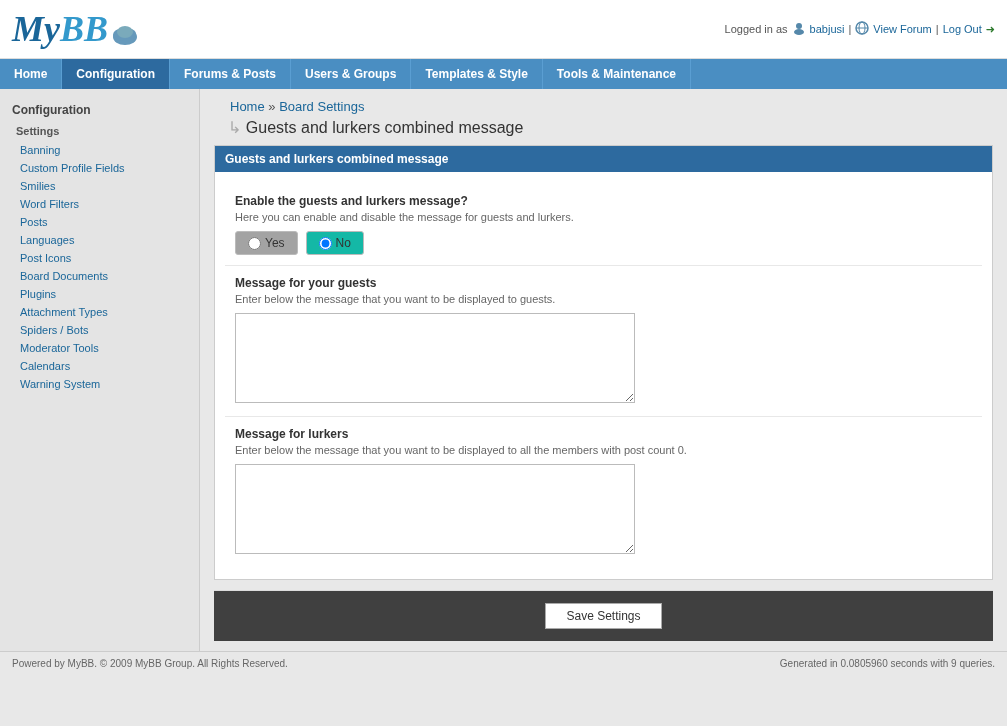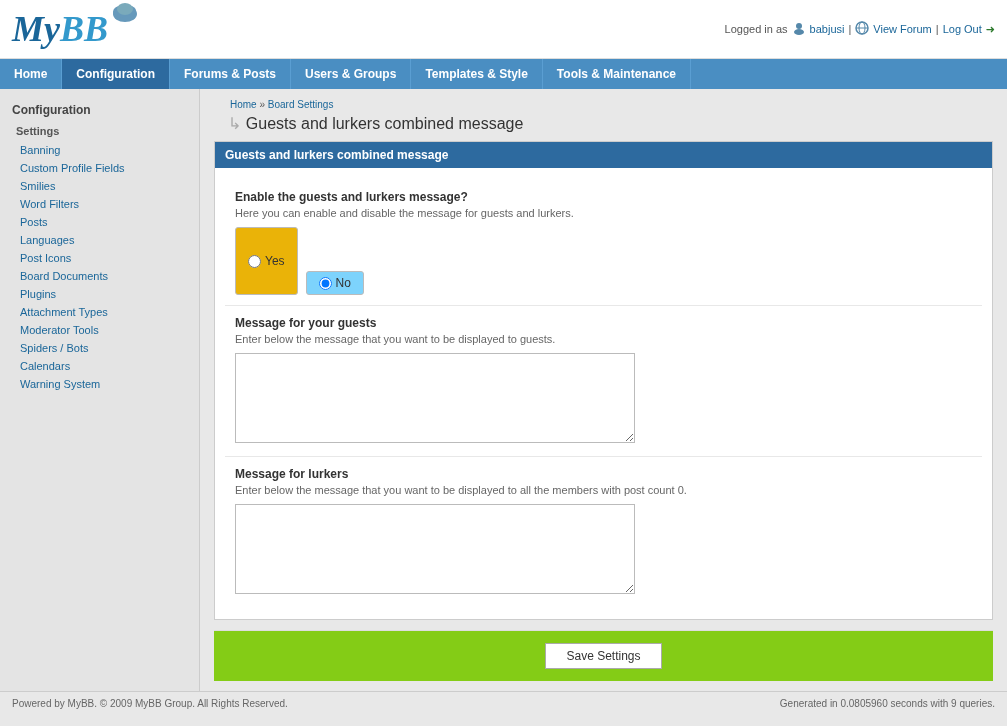--- a/index.html
+++ b/index.html
@@ -22,54 +22,54 @@
     
     #sidebar { width: 200px; background: #e4e4e4; border-right: 1px solid #ccc; padding: 8px 0; flex-shrink: 0; }
     .sidebar-section-title { font-weight: bold; color: #444; padding: 6px 12px 4px; font-size: 12px; }
     .sidebar-subsection-title { font-weight: bold; color: #555; padding: 4px 12px 4px 16px; font-size: 11px; }
     .sidebar-link { display: block; padding: 3px 12px 3px 20px; color: #1a6699; text-decoration: none; font-size: 11px; }
 
     
     #content { flex: 1; padding: 10px 14px; }
 
     
-    #breadcrumb { font-size: 10px; color: #555; margin-bottom: 4px; padding-left: 16px; }
+    #breadcrumb { font-size: 13px; color: #555; margin-bottom: 4px; padding-left: 16px; }
     #breadcrumb a { color: #1a6699; text-decoration: none; }
     #page-title { font-size: 16px; color: #333; margin-bottom: 8px; padding-left: 14px; }
 
     
     .panel { background: #fff; border: 1px solid #ccc; margin-bottom: 10px; }
     .panel-header { background: #2d6a9f; color: #fff; padding: 6px 10px; font-weight: bold; font-size: 12px; }
     .panel-body { padding: 12px 10px; }
 
     
     .form-row { padding: 10px 10px; border-bottom: 1px solid #e8e8e8; }
     .form-row:last-child { border-bottom: none; }
     .form-label { font-weight: bold; font-size: 12px; margin-bottom: 3px; }
     .form-desc { font-size: 11px; color: #666; margin-bottom: 8px; }
 
     
     .radio-group { display: flex; gap: 8px; }
     .radio-option { display: flex; align-items: center; gap: 4px; padding: 4px 12px; border: 1px solid #bbb; border-radius: 3px; cursor: pointer; }
-    .radio-option.yes { background: #eab308; }
-    .radio-option.no { background: #7dd3fc; margin-top: 44px; }
+    .radio-option.yes { background: #a3a3a3; }
+    .radio-option.no { background: #14b8a6; }
     .radio-option input[type=radio] { margin: 0; }
 
     
     .form-textarea { width: 400px; height: 90px; border: 1px solid #bbb; padding: 4px; font-family: Verdana, Arial, sans-serif; font-size: 11px; resize: vertical; }
 
     
-    .save-area { background: #84cc16; border-top: 1px solid #ddd; padding: 12px; text-align: center; }
+    .save-area { background: #404040; border-top: 1px solid #ddd; padding: 12px; text-align: center; }
     .save-button { background: #fff; border: 1px solid #aaa; padding: 5px 20px; font-size: 12px; cursor: pointer; color: #333; }
 
     
     #footer { background: #e8e8e8; border-top: 1px solid #ccc; padding: 6px 12px; display: flex; justify-content: space-between; font-size: 10px; color: #666; }
 
     
-    .logo-text { display: flex; align-items: flex-start; }
+    .logo-text { display: flex; align-items: flex-end; }
     .logo-my { color: #1a6699; font-size: 36px; font-weight: bold; font-style: italic; font-family: Georgia, serif; }
     .logo-bb { color: #3399cc; font-size: 36px; font-weight: bold; font-style: italic; font-family: Liberation Serif, serif; }
     .logo-cloud-svg { margin-left: 2px; margin-top: -8px; }
   </style>
 </head>
 <body>
 
 <div id="header">
   <div id="header-top">
     <div class="logo-text">
@@ -124,22 +124,22 @@
     <a class="sidebar-link">Banning</a>
     <a class="sidebar-link">Custom Profile Fields</a>
     <a class="sidebar-link">Smilies</a>
     <a class="sidebar-link">Word Filters</a>
     <a class="sidebar-link">Posts</a>
     <a class="sidebar-link">Languages</a>
     <a class="sidebar-link">Post Icons</a>
     <a class="sidebar-link">Board Documents</a>
     <a class="sidebar-link">Plugins</a>
     <a class="sidebar-link">Attachment Types</a>
+    <a class="sidebar-link">Spiders / Bots</a>
     <a class="sidebar-link">Moderator Tools</a>
-    <a class="sidebar-link">Spiders / Bots</a>
     <a class="sidebar-link">Calendars</a>
     <a class="sidebar-link">Warning System</a>
   </div>
 
   <div id="content">
 
     <div id="breadcrumb">
       <a href="#">Home</a>
       » <a href="#">Board Settings</a>
     </div>

